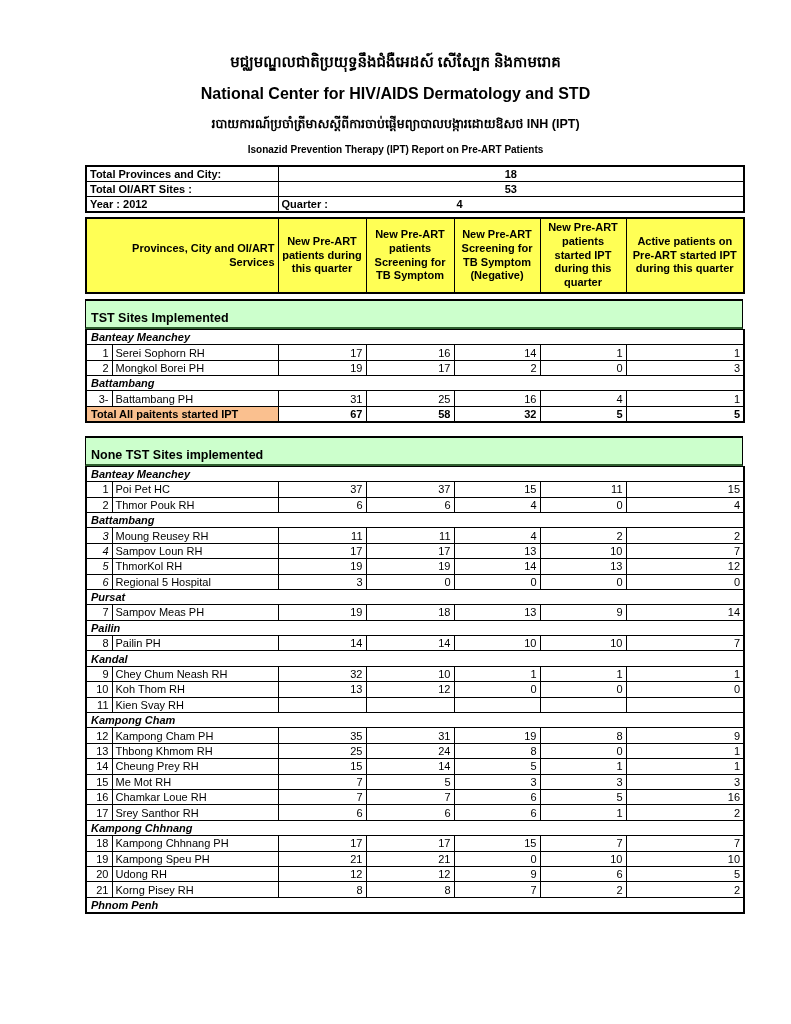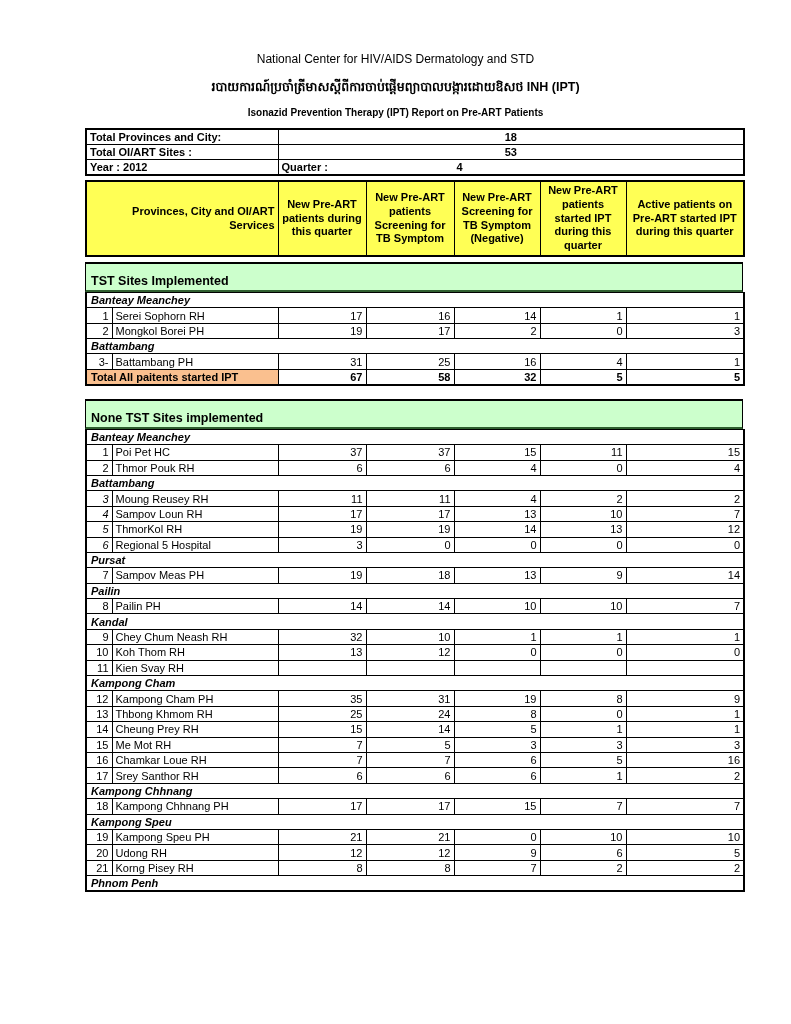--- a/index.html
+++ b/index.html
@@ -5,21 +5,21 @@
   * { margin:0; padding:0; box-sizing:border-box; }
   html,body { background:#ffffff; }
   body {
     width:791px; height:1024px; overflow:hidden;
     font-family:"Liberation Sans","DejaVu Sans",sans-serif;
     color:#000;
   }
   .page { width:791px; height:1024px; position:relative; }
   .titles { padding-top:52px; text-align:center; }
   .khmer-title { font-size:15px; font-weight:bold; margin-bottom:11px; }
-  .org-name   { font-size:12px; font-weight:normal; margin-bottom:13px; }
+  .org-name   { font-size:16px; font-weight:bold; margin-bottom:13px; }
   .khmer-sub  { font-size:12.5px; font-weight:bold; margin-bottom:10px; }
   .title-en   { font-size:10px; font-weight:bold; margin-bottom:10px; }
 
   .content { margin-left:85px; width:529px; }
 
   table.grid {
     border-collapse:collapse; table-layout:fixed; width:658px;
     font-size:11px; border:2px solid #000;
   }
   table.grid td {
@@ -63,20 +63,21 @@
     background:var(--orange,#FAC08F); font-weight:bold; padding-left:4px;
   }
   tr.total-row td.valcol { font-weight:bold; }
 </style>
 </head>
 <body>
 
 <div class="page">
 
   <div class="titles">
+    <div class="khmer-title">មជ្ឈមណ្ឌលជាតិប្រយុទ្ធនឹងជំងឺអេដស៍ សើស្បែក និងកាមរោគ</div>
     <div class="org-name">National Center for HIV/AIDS Dermatology and STD</div>
     <div class="khmer-sub">របាយការណ៍ប្រចាំត្រីមាសស្តីពីការចាប់ផ្តើមព្យាបាលបង្ការដោយឱសថ INH (IPT)</div>
     <div class="title-en">Isonazid Prevention Therapy (IPT) Report on Pre-ART Patients</div>
   </div>
 
   <div class="content">
 
     <table class="grid">
       <colgroup>
           <col style="width:26px">
@@ -382,23 +383,20 @@
               </tr>
               <tr>
                 <td class="numcol">18</td>
                 <td class="namecol">Kampong Chhnang PH</td>
                 <td class="valcol">17</td>
                 <td class="valcol">17</td>
                 <td class="valcol">15</td>
                 <td class="valcol">7</td>
                 <td class="valcol">7</td>
               </tr>
-              <tr class="province-row">
-                <td colspan="7">Kampong Speu</td>
-              </tr>
               <tr>
                 <td class="numcol">19</td>
                 <td class="namecol">Kampong Speu PH</td>
                 <td class="valcol">21</td>
                 <td class="valcol">21</td>
                 <td class="valcol">0</td>
                 <td class="valcol">10</td>
                 <td class="valcol">10</td>
               </tr>
               <tr>

